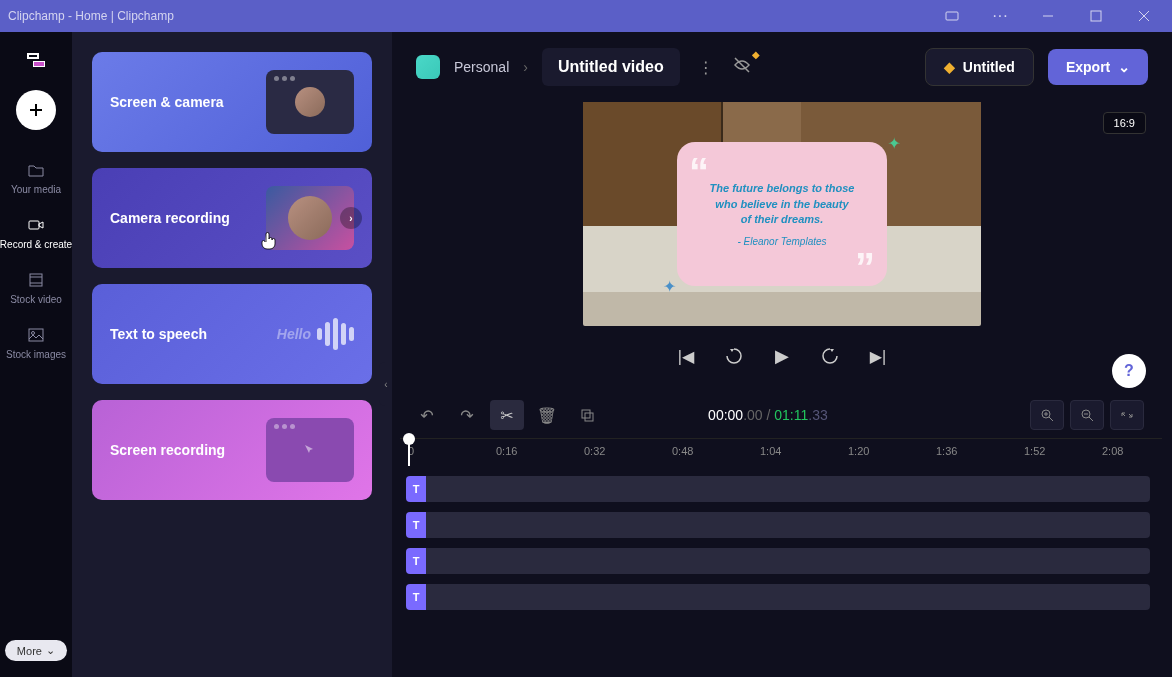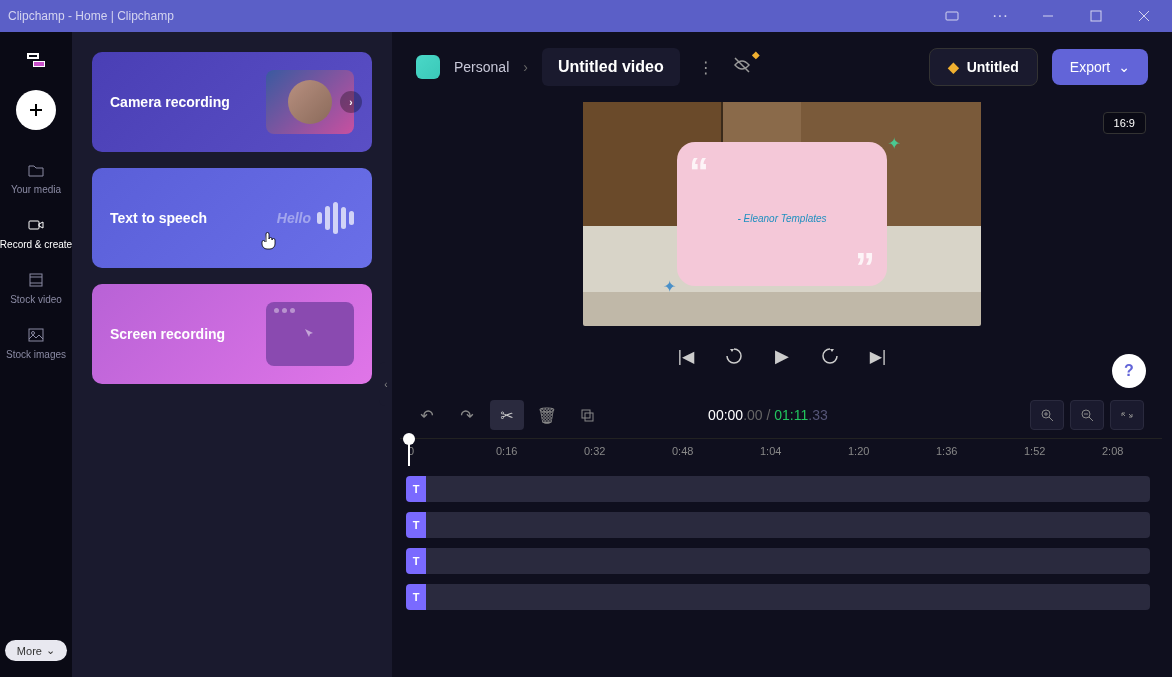--- a/index.html
+++ b/index.html
@@ -42,21 +42,21 @@
 .avatar { width: 24px; height: 24px; border-radius: 6px; background: linear-gradient(135deg,#4ad8c8,#3ac8b8); }
 .header-label { font-size: 14px; color: #c8c8d8; }
 .chevron { color: #666; font-size: 14px; }
 .project-title { font-size: 16px; font-weight: 600; color: #fff; background:#1a1a2e; padding:10px 16px; border-radius:6px;}
 .menu-dots { color: #999; cursor: pointer; padding:0 4px;}
 .eye-off { color: #999; cursor: pointer; position:relative;}
 .diamond-badge { position:absolute; top:-6px; right:-8px; color:#f0b030; font-size:10px;}
 .spacer { flex: 1; }
 .upgrade-btn { background: #1a1a2e; border: 1px solid #333; padding: 10px 18px; border-radius: 8px; display: flex; align-items: center; gap: 8px; cursor: pointer; font-size: 14px; font-weight:600;}
 .upgrade-btn .gem { color: #f0b030; }
-.export-btn { background: #6264d8; padding: 10px 18px; border-radius: 8px; display: flex; align-items: center; gap: 8px; cursor: pointer; font-size: 14px; font-weight: 400; }
+.export-btn { background: #6264d8; padding: 10px 18px; border-radius: 8px; display: flex; align-items: center; gap: 8px; cursor: pointer; font-size: 14px; font-weight: 700; }
 
 .preview-area { flex: 0 0 290px; display: flex; flex-direction: column; align-items: center; position: relative; }
 .aspect-badge { position: absolute; right: 26px; top: 10px; background: #0a0a15; border:1px solid #333; padding: 4px 10px; border-radius: 4px; font-size: 11px; }
 .video-preview { width: 398px; height: 224px; background: linear-gradient(#8a6a4a 0%, #8a6a4a 55%, #d8d4c8 55%, #d8d4c8 85%, #c0b8a8 85%); border-radius: 2px; position: relative; display:flex; align-items:center; justify-content:center;}
 .furniture-left { position:absolute; left:0; top:0; width:140px; height:124px; background:#6a4a2a; border-right:2px solid #3a2a1a;}
 .furniture-right { position:absolute; right:0; top:0; width:180px; height:124px; background:#7a5a3a;}
 .quote-card { width: 210px; height: 144px; background: #f4c8d8; border-radius: 18px; position: relative; z-index:2; padding: 16px; display:flex; flex-direction:column; align-items:center; justify-content:center; text-align:center;}
 .quote-mark { position: absolute; font-size: 40px; color: rgba(255,255,255,0.8); font-weight:900;}
 .qm1 { top: 8px; left: 12px; }
 .qm2 { bottom: -4px; right: 12px; }
@@ -179,20 +179,31 @@
         </div>
       <span>Stock images</span>
     </div>
     <div class="more-btn">
       <span>More</span>
       <span>⌄</span>
     </div>
   </div>
 
   <div class="panel">
+    <div class="card card1">
+      <span>Screen &amp; camera</span>
+      <div class="card-thumb">
+        <div class="card-thumb-dots">
+            <span class="dot"></span>
+            <span class="dot"></span>
+            <span class="dot"></span>
+          </div>
+        <div class="face" style="width:30px;height:30px;"></div>
+      </div>
+    </div>
     <div class="card card2">
       <span>Camera recording</span>
       <div class="card-thumb" style="background:linear-gradient(135deg,#3a5aa0,#c850a0);">
         <div class="face" style="width:44px;height:44px;"></div>
         <div class="card-arrow">›</div>
       </div>
     </div>
     <div class="card card4">
       <span>Text to speech</span>
       <div style="display:flex;align-items:center;">
@@ -251,20 +262,25 @@
       </div>
     </div>
 
     <div class="preview-area">
       <div class="aspect-badge">16:9</div>
       <div class="video-preview">
         <div class="furniture-left"></div>
           <div class="furniture-right"></div>
         <div class="quote-card">
           <span class="quote-mark qm1">“</span>
+          <div class="quote-text">
+            <div>The future belongs to those</div>
+            <div>who believe in the beauty</div>
+            <div>of their dreams.</div>
+          </div>
           <div class="quote-author">- Eleanor Templates</div>
           <span class="quote-mark qm2">”</span>
           <span class="spark sp1">✦</span>
             <span class="spark sp2">✦</span>
         </div>
       </div>
       <div class="playback">
         <div class="play-btn">|◀</div>
         <div class="play-btn">
             <svg width="20" height="20" viewBox="0 0 20 20">

